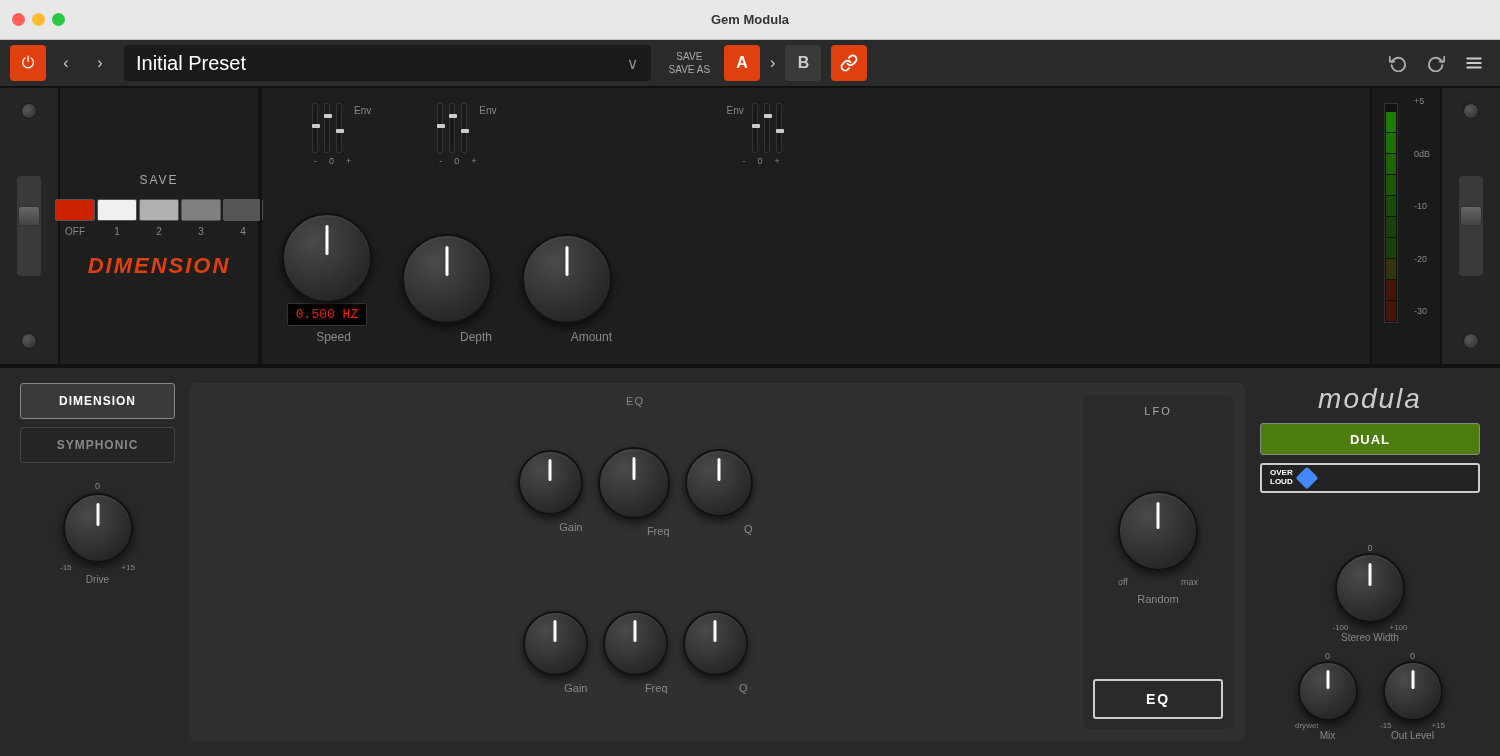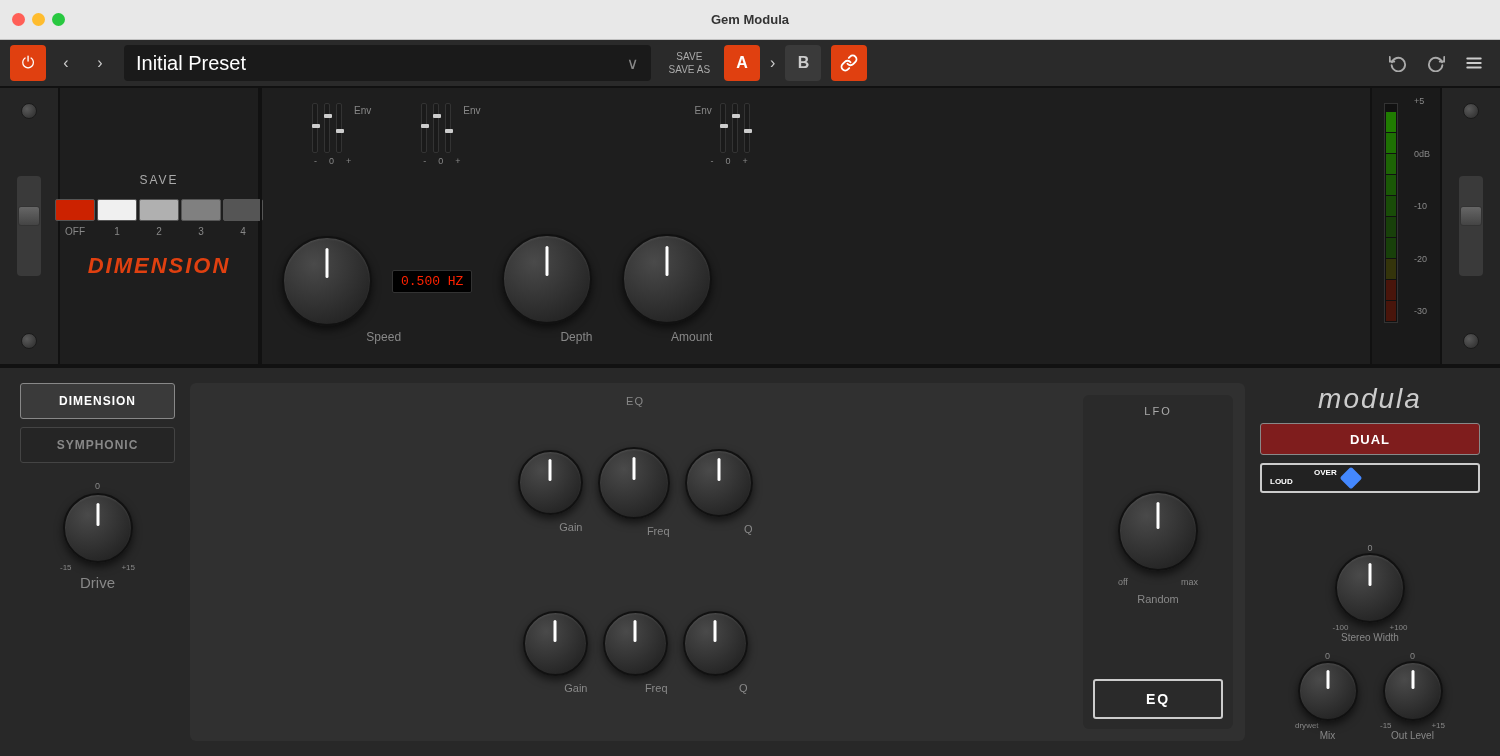--- a/index.html
+++ b/index.html
@@ -482,21 +482,21 @@
     }
     .modula-title {
       color: #ccc;
       font-size: 28px;
       font-weight: 300;
       font-style: italic;
       letter-spacing: 2px;
       text-align: center;
     }
     .dual-btn {
-      background: #7f1d1d;
+      background: #4d7c0f;
       border: 1px solid #888;
       color: #fff;
       font-size: 13px;
       font-weight: 700;
       letter-spacing: 1px;
       height: 32px;
       border-radius: 3px;
       cursor: pointer;
       width: 100%;
       display: flex; align-items: center; justify-content: center;
@@ -628,21 +628,21 @@
         <span class="mode-lbl">3</span>
         <span class="mode-lbl">4</span>
       </div>
       <span class="dimension-label">DIMENSION</span>
     </div>
 
     <div class="rack-divider"></div>
 
     <div class="controls-area">
 
-      <div style="display:flex; gap:0px; align-items:flex-start; padding-top:5px;text-align:center;">
+      <div style="display:flex; gap:16px; align-items:flex-start; padding-top:5px;text-align:center;">
 
         <div style="display:flex; flex-direction:column; margin-right:50px; margin-left:30px;">
           <div style="display:flex; gap:8px; align-items:flex-end;">
             <div style="display:flex; gap:6px;">
               <div class="vslider">
                   <div class="vslider-thumb"></div>
                 </div>
               <div class="vslider">
                   <div class="vslider-thumb" style="top:10px;"></div>
                 </div>
@@ -700,21 +700,21 @@
             <span style="color:#888; font-size:9px;">-</span>
             <span style="color:#888; font-size:9px;">0</span>
             <span style="color:#888; font-size:9px;">+</span>
           </div>
         </div>
       </div>
 
       <div class="knobs-row">
 
         <div class="speed-sub">
-          <div style="display:flex; gap:20px; align-items:center;">
+          <div style="display:flex; gap:0; align-items:center;flex-direction:column;">
             <div class="knob knob-lg" style="--rot:-30deg;">
             </div>
             <div class="display-box">0.500 HZ</div>
           </div>
           <span class="knob-label">Speed</span>
         </div>
 
         <div class="knob-group">
           <div class="knob knob-lg"></div>
           <span class="knob-label">Depth</span>
@@ -776,21 +776,21 @@
         <span>SYMPHONIC</span>
       </div>
 
       <div class="drive-group">
         <span style="color:#888; font-size:9px; margin-bottom:2px;">0</span>
         <div class="knob knob-md" style="width:70px;height:70px;"></div>
         <div class="drive-labels">
           <span>-15</span>
           <span>+15</span>
         </div>
-        <span style="color:#888;font-size:15px; margin-top:2px;">Drive</span>
+        <span style="color:#888;font-size:10px; margin-top:2px;">Drive</span>
       </div>
     </div>
 
     <div class="eq-lfo-panel">
 
       <div class="eq-section">
         <span class="eq-section-label">EQ</span>
 
         <div class="knobs-grid">
           <div class="knob-group">
@@ -842,21 +842,21 @@
 
     <div class="right-panel">
       <span class="modula-title">modula</span>
 
       <button class="dual-btn">
         <span>DUAL</span>
       </button>
 
       <div class="overloud-badge">
         <div style="display:flex; flex-direction:column; line-height:1.1;">
-          <span style="color:#fff;font-size:8px;font-weight:900;margin-left:44px;">OVER</span>
+          <span style="color:#fff;font-size:8px;font-weight:900;">OVER</span>
           <span style="color:#fff;font-size:8px;font-weight:900;">LOUD</span>
         </div>
         <div class="diamond-icon"></div>
       </div>
 
       <div style="display:flex; flex-direction:column; align-items:center; margin-top:auto;">
         <span style="color:#888;font-size:9px;">0</span>
         <div class="knob" style="width:70px;height:70px;"></div>
         <div class="stereo-width-labels">
           <span>-100</span>

